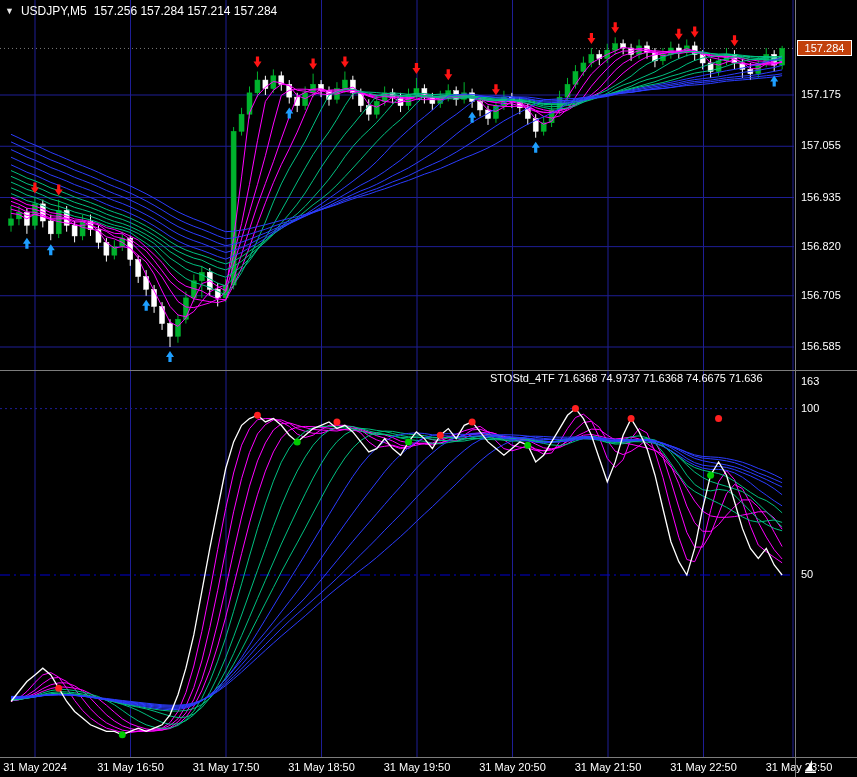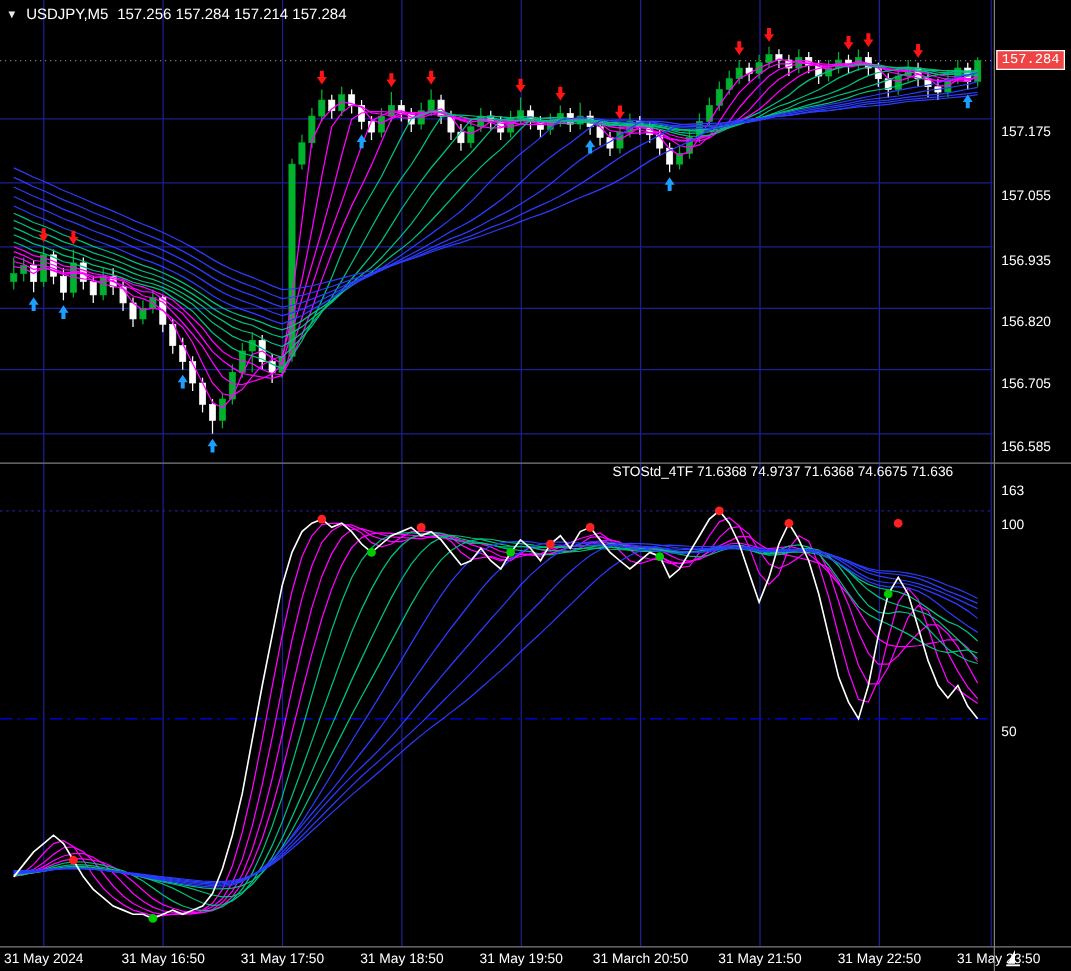--- a/index.html
+++ b/index.html
@@ -6,22 +6,22 @@
   body{width:857px;height:777px;overflow:hidden;font-family:"Liberation Sans",sans-serif;}
   .window{position:relative;width:857px;height:777px;background:#000;}
   #chart-svg{position:absolute;left:0;top:0;z-index:1;}
   .title-bar{position:absolute;left:5px;top:4px;z-index:5;display:flex;gap:7px;align-items:center;color:#fff;font-size:12px;white-space:nowrap;}
   .collapse{font-size:9px;color:#e8e8e8;cursor:pointer;}
   .indicator-row{position:absolute;left:0;top:372px;width:795px;height:15px;z-index:5;color:#fff;font-size:11px;overflow:hidden;}
   .ind-left{position:absolute;left:4px;top:0;white-space:nowrap;}
   .ind-right{position:absolute;left:490px;top:0;white-space:nowrap;}
   .price-axis{position:absolute;left:796px;top:0;width:61px;height:757px;background:#000;z-index:3;color:#fff;font-size:11px;}
   .stoch-axis-region{position:absolute;left:796px;top:371px;width:61px;height:386px;z-index:4;color:#fff;font-size:11px;}
-  .axis-label{position:absolute;left:5px;white-space:nowrap;margin-top:12px;}
-  .current-price-box{position:absolute;left:1px;width:53px;height:14px;border:1px solid #fff;background:#ef4444;color:#fff;font-size:11px;line-height:14px;text-align:center;z-index:5;font-family:Liberation Mono, monospace;}
+  .axis-label{position:absolute;left:5px;white-space:nowrap;}
+  .current-price-box{position:absolute;left:1px;width:53px;height:14px;border:1px solid #fff;background:#c2410c;color:#fff;font-size:11px;line-height:14px;text-align:center;z-index:5;}
   .time-axis{position:absolute;left:0;top:758px;width:790px;height:19px;background:#000;z-index:3;color:#fff;font-size:11px;}
   .time-label{position:absolute;top:3px;width:94px;text-align:center;white-space:nowrap;}
   .sep{position:absolute;left:0;width:857px;height:1px;background:#7d7d7d;z-index:6;}
   .vsep{position:absolute;left:795px;top:0;width:1px;height:777px;background:#7d7d7d;z-index:6;}
   .corner-icon{position:absolute;left:804px;top:759px;z-index:7;cursor:pointer;}
 </style>
 </head>
 <body>
 
 <div class="window">
@@ -340,21 +340,21 @@
       <span class="axis-label" style="top: 30.624px;">100</span>
       <span class="axis-label" style="top: 197.024px;">50</span>
     </div>
 
   <div class="time-axis">
       <span class="time-label" style="left: -12px;">31 May 2024</span>
       <span class="time-label" style="left: 83.5px;">31 May 16:50</span>
       <span class="time-label" style="left: 179px;">31 May 17:50</span>
       <span class="time-label" style="left: 274.5px;">31 May 18:50</span>
       <span class="time-label" style="left: 370px;">31 May 19:50</span>
-      <span class="time-label" style="left: 465.5px;">31 March 20:50</span>
+      <span class="time-label" style="left: 465.5px;">31 May 20:50</span>
       <span class="time-label" style="left: 561px;">31 May 21:50</span>
       <span class="time-label" style="left: 656.5px;">31 May 22:50</span>
       <span class="time-label" style="left: 752px;">31 May 23:50</span>
     </div>
 
   <div class="sep" style="top:370px"></div>
   <div class="sep" style="top:757px"></div>
   <div class="vsep"></div>
 
   <svg class="corner-icon" width="14" height="15">

